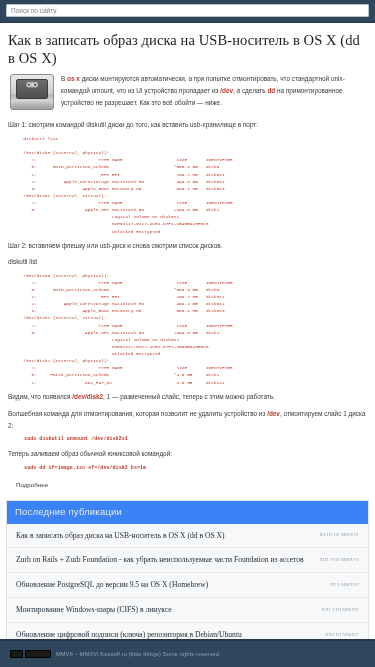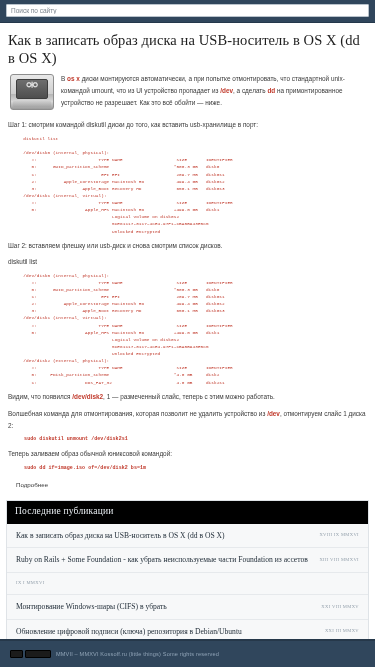--- a/index.html
+++ b/index.html
@@ -134,23 +134,23 @@
     margin: 0 0 6px 8px;
   }
 
   
   .panel {
     margin: 4px 6px 0 6px;
     border: 1px solid #dfe3e7;
     background: #f7f8f9;
   }
   .panel-head {
-    background: #000000;
+    background: #3b82f6;
     color: #e7ecf1;
-    font-family: Liberation Serif, serif;
+    font-family: Liberation Sans, sans-serif;
     font-size: 9.5px;
     padding: 4px 8px 5px 8px;
     letter-spacing: 0.2px;
   }
   .pub-list { list-style: none; margin: 0; padding: 0; }
   .pub-item {
     display: flex;
     align-items: center;
     justify-content: space-between;
     gap: 6px;
@@ -278,28 +278,29 @@
 
 <div class="panel">
   <div class="panel-head">Последние публикации</div>
 
   <ul class="pub-list">
     <li class="pub-item">
       <a class="pub-title" href="#">Как в записать образ диска на USB-носитель в OS X (dd в OS X)</a>
       <span class="pub-date">XVIII IX MMXVI</span>
     </li>
     <li class="pub-item">
-      <a class="pub-title" href="#">Ruby on Rails + Some Foundation - как убрать неиспользуемые части Foundation из ассетов</a>
+      <a class="pub-title" href="#">Zurb on Rails + Zurb Foundation - как убрать неиспользуемые части Foundation из ассетов</a>
       <span class="pub-date">XIII VIII MMXVI</span>
     </li>
     <li class="pub-item">
+      <a class="pub-title" href="#">Обновление PostgreSQL до версии 9.5 на OS X (Homebrew)</a>
       <span class="pub-date">IX I MMXVI</span>
     </li>
     <li class="pub-item">
-      <a class="pub-title" href="#">Монтирование Windows-шары (CIFS) в убрать</a>
+      <a class="pub-title" href="#">Монтирование Windows-шары (CIFS) в линуксе</a>
       <span class="pub-date">XXI VIII MMXV</span>
     </li>
     <li class="pub-item">
       <a class="pub-title" href="#">Обновление цифровой подписи (ключа) репозитория в Debian/Ubuntu</a>
       <span class="pub-date">XXI III MMXV</span>
     </li>
 
   </ul>
 
 </div>

